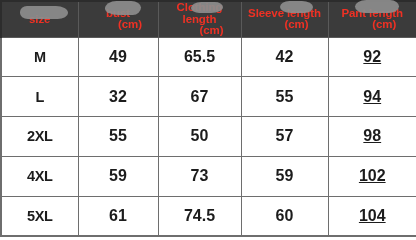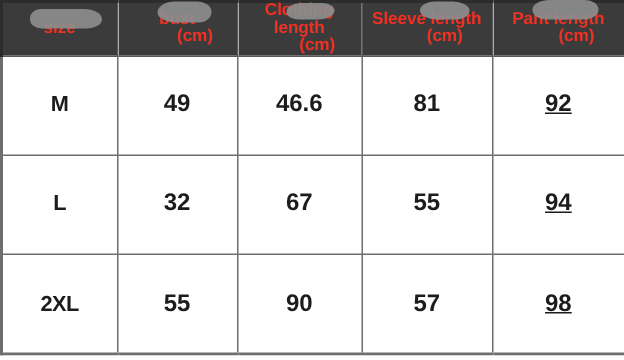--- a/index.html
+++ b/index.html
@@ -177,33 +177,47 @@
           <span class="head-unit">(cm)</span>
           <span class="smudge s-pant"></span>
         </th>
       </tr>
     </thead>
 
     <tbody>
       <tr class="data-row">
         <td class="cell size-cell">M</td>
         <td class="cell">49</td>
-        <td class="cell">46.6</td>
-        <td class="cell">81</td>
+        <td class="cell">65.5</td>
+        <td class="cell">42</td>
         <td class="cell">92</td>
       </tr>
       <tr class="data-row">
         <td class="cell size-cell">L</td>
         <td class="cell">32</td>
         <td class="cell">67</td>
         <td class="cell">55</td>
         <td class="cell">94</td>
       </tr>
       <tr class="data-row">
         <td class="cell size-cell">2XL</td>
         <td class="cell">55</td>
-        <td class="cell">90</td>
+        <td class="cell">50</td>
         <td class="cell">57</td>
         <td class="cell">98</td>
+      </tr>
+      <tr class="data-row">
+        <td class="cell size-cell">4XL</td>
+        <td class="cell">59</td>
+        <td class="cell">73</td>
+        <td class="cell">59</td>
+        <td class="cell">102</td>
+      </tr>
+      <tr class="data-row">
+        <td class="cell size-cell">5XL</td>
+        <td class="cell">61</td>
+        <td class="cell">74.5</td>
+        <td class="cell">60</td>
+        <td class="cell">104</td>
       </tr>
     </tbody>
   </table>
 </div>
 
 </body></html>

